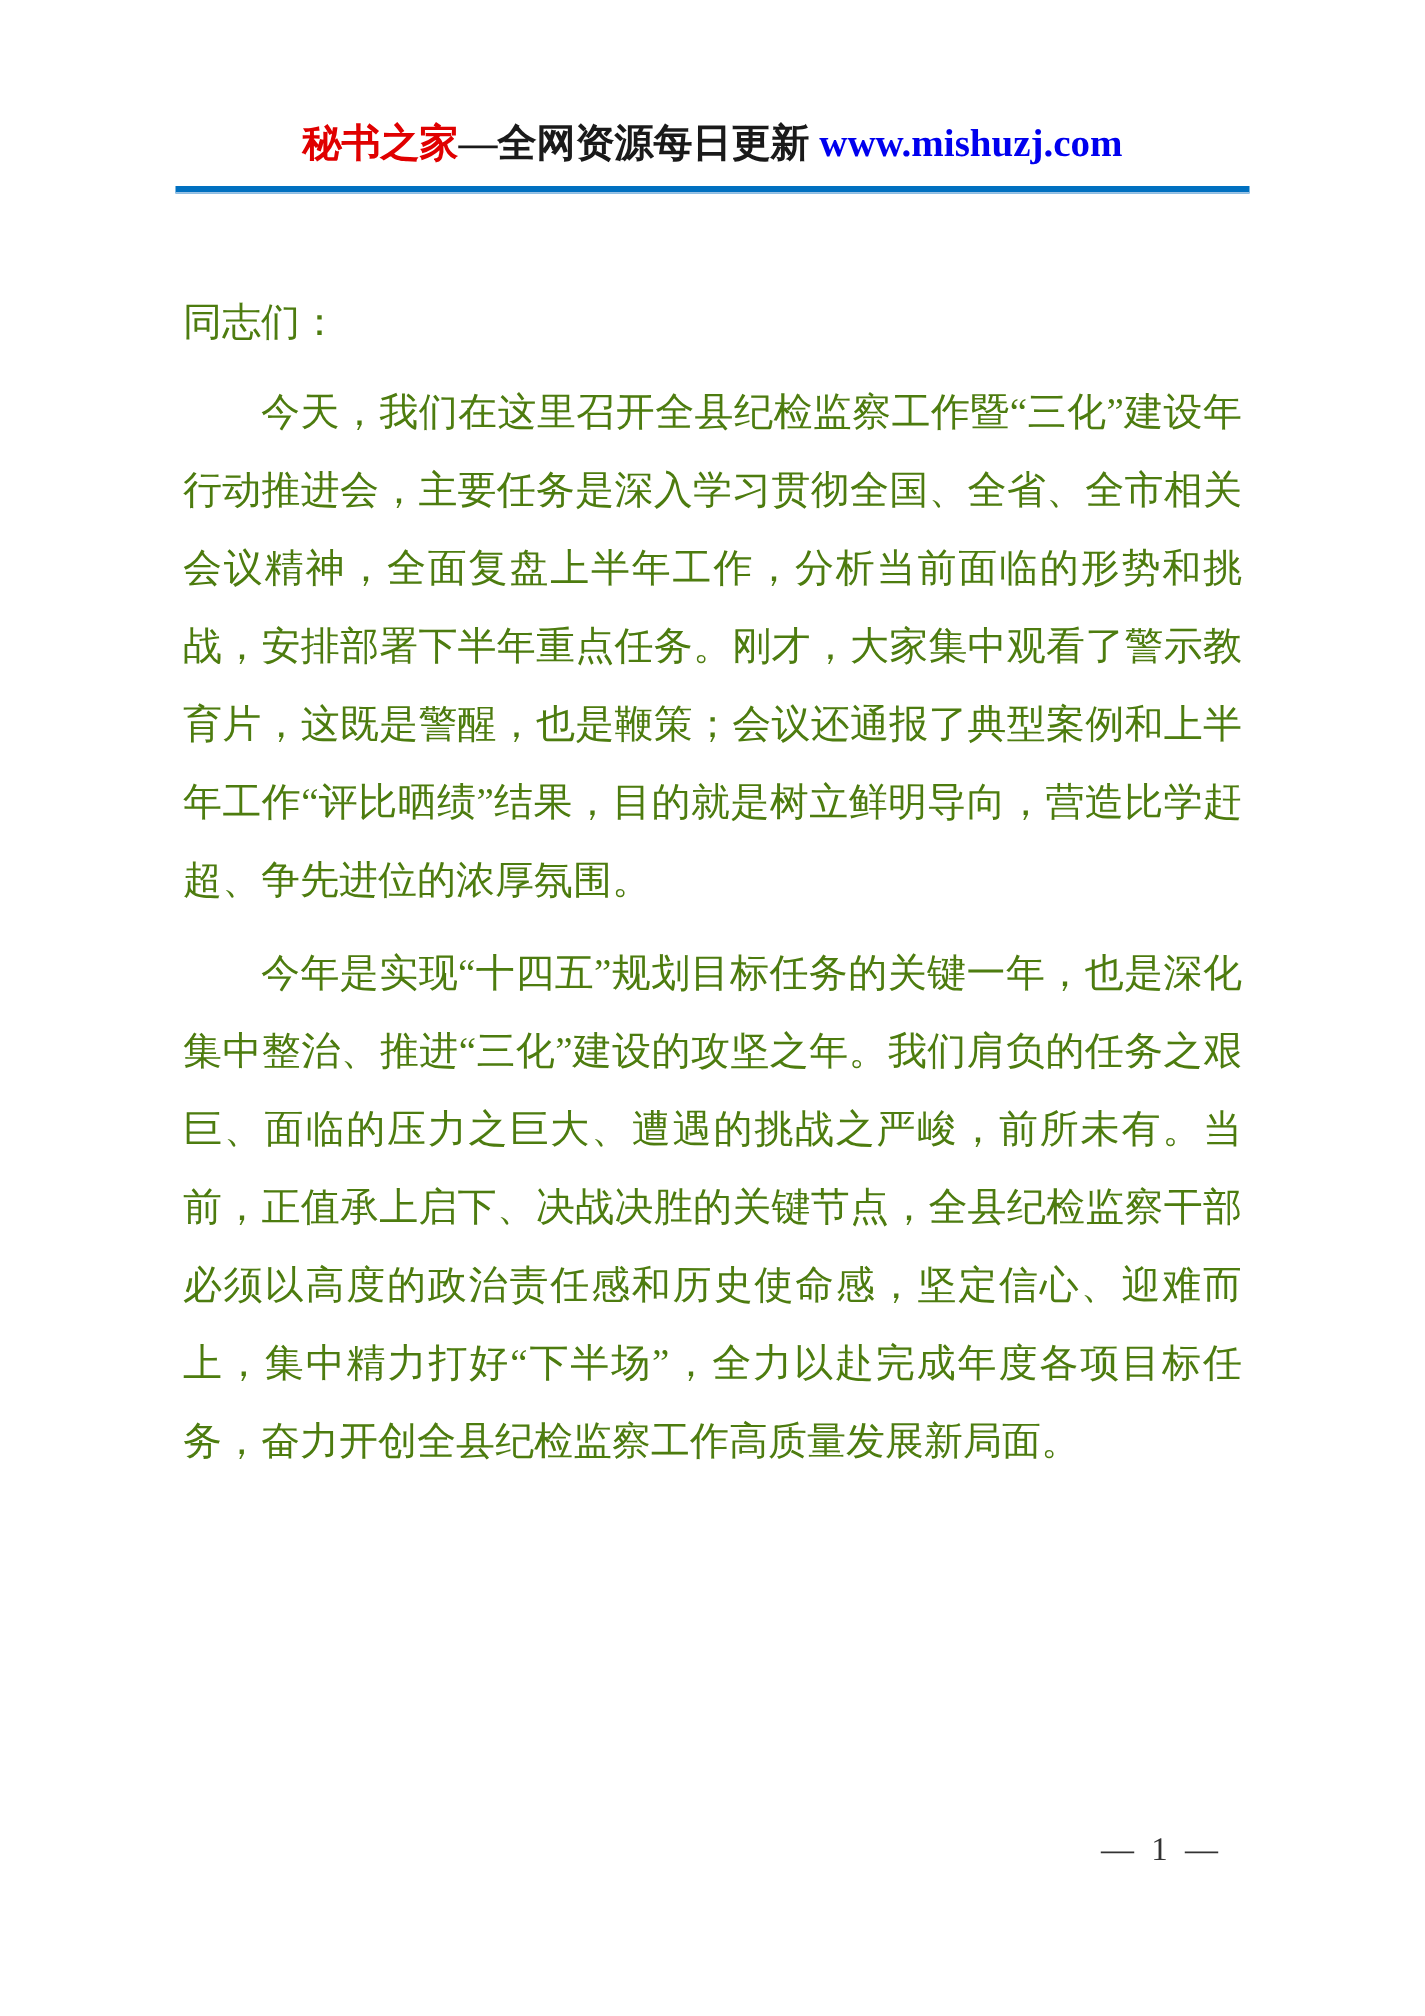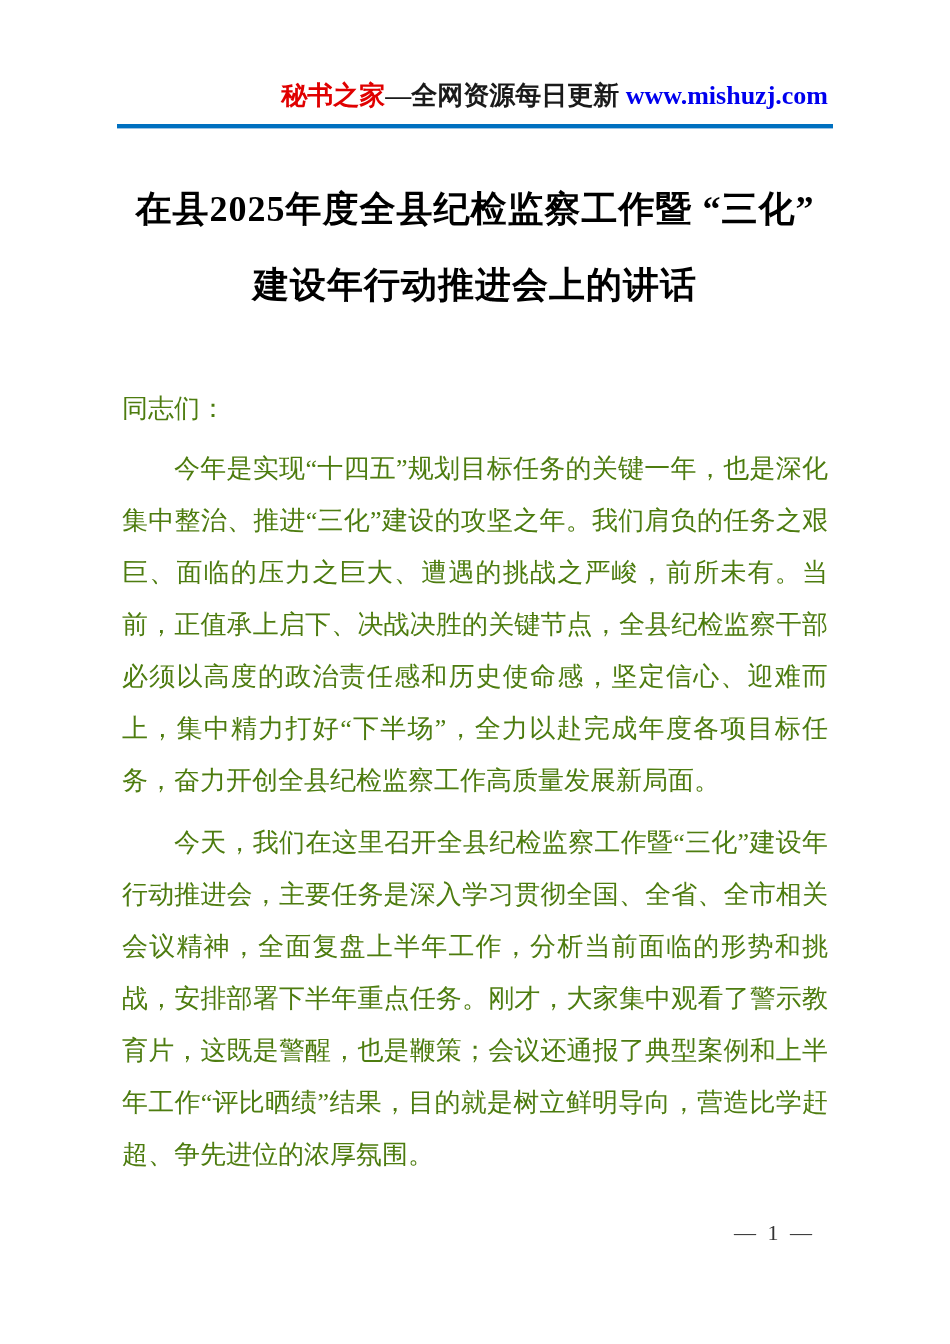--- a/index.html
+++ b/index.html
@@ -12,21 +12,21 @@
     color: #111111;
     position: relative;
     overflow: hidden;
   }
   .page {
     position: absolute;
     inset: 0;
     padding: 78px 122px 0 122px;
   }
   .header {
-    text-align: right;
+    text-align: center;
     font-size: 26px;
     line-height: 36px;
     white-space: nowrap;
   }
   .brand {
     color: #E00000;
     font-weight: bold;
   }
   .tagline {
     color: #1a1a1a;
@@ -82,28 +82,24 @@
 </style>
 </head>
 <body>
 
 <div class="page">
 
   <div class="header"><span class="brand">秘书之家</span><span class="tagline">—全网资源每日更新 </span><span class="url">www.mishuzj.com</span></div>
 
   <div class="rule"></div>
 
-  <h1 class="title">
-    <span class="title-line">在县2025年度全县纪检监察工作暨 “三化”</span>
-    <span class="title-line">建设年行动推进会上的讲话</span>
-  </h1>
 
   <div class="body-text">
     <p class="salutation">同志们：</p>
+    <p class="para">今天，我们在这里召开全县纪检监察工作暨“三化”建设年行动推进会，主要任务是深入学习贯彻全国、全省、全市相关会议精神，全面复盘上半年工作，分析当前面临的形势和挑战，安排部署下半年重点任务。刚才，大家集中观看了警示教育片，这既是警醒，也是鞭策；会议还通报了典型案例和上半年工作“评比晒绩”结果，目的就是树立鲜明导向，营造比学赶超、争先进位的浓厚氛围。</p>
     <p class="para">今年是实现“十四五”规划目标任务的关键一年，也是深化集中整治、推进“三化”建设的攻坚之年。我们肩负的任务之艰巨、面临的压力之巨大、遭遇的挑战之严峻，前所未有。当前，正值承上启下、决战决胜的关键节点，全县纪检监察干部必须以高度的政治责任感和历史使命感，坚定信心、迎难而上，集中精力打好“下半场”，全力以赴完成年度各项目标任务，奋力开创全县纪检监察工作高质量发展新局面。</p>
-    <p class="para">今天，我们在这里召开全县纪检监察工作暨“三化”建设年行动推进会，主要任务是深入学习贯彻全国、全省、全市相关会议精神，全面复盘上半年工作，分析当前面临的形势和挑战，安排部署下半年重点任务。刚才，大家集中观看了警示教育片，这既是警醒，也是鞭策；会议还通报了典型案例和上半年工作“评比晒绩”结果，目的就是树立鲜明导向，营造比学赶超、争先进位的浓厚氛围。</p>
   </div>
 
   <div class="footer">
     <span>— 1 —</span>
   </div>
 
 </div>
 
 </body></html>

